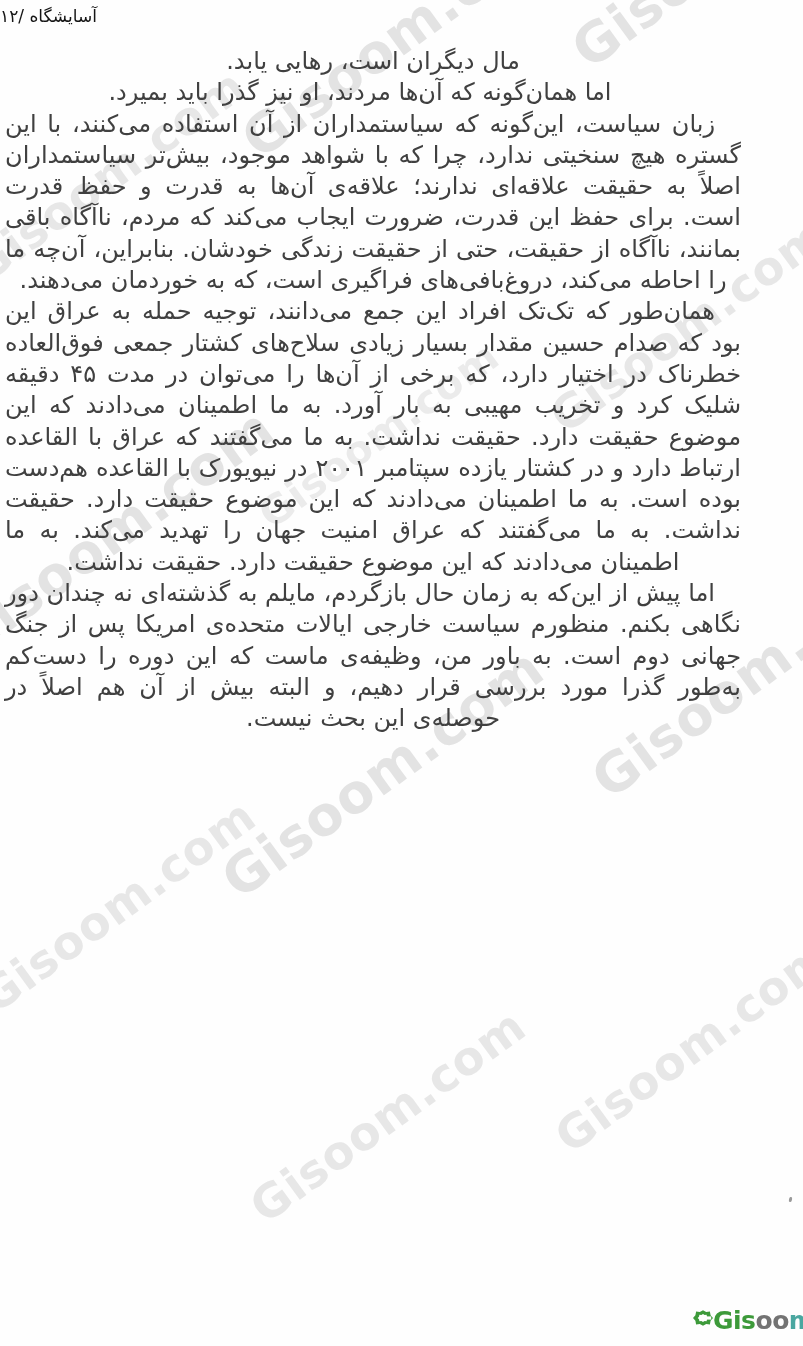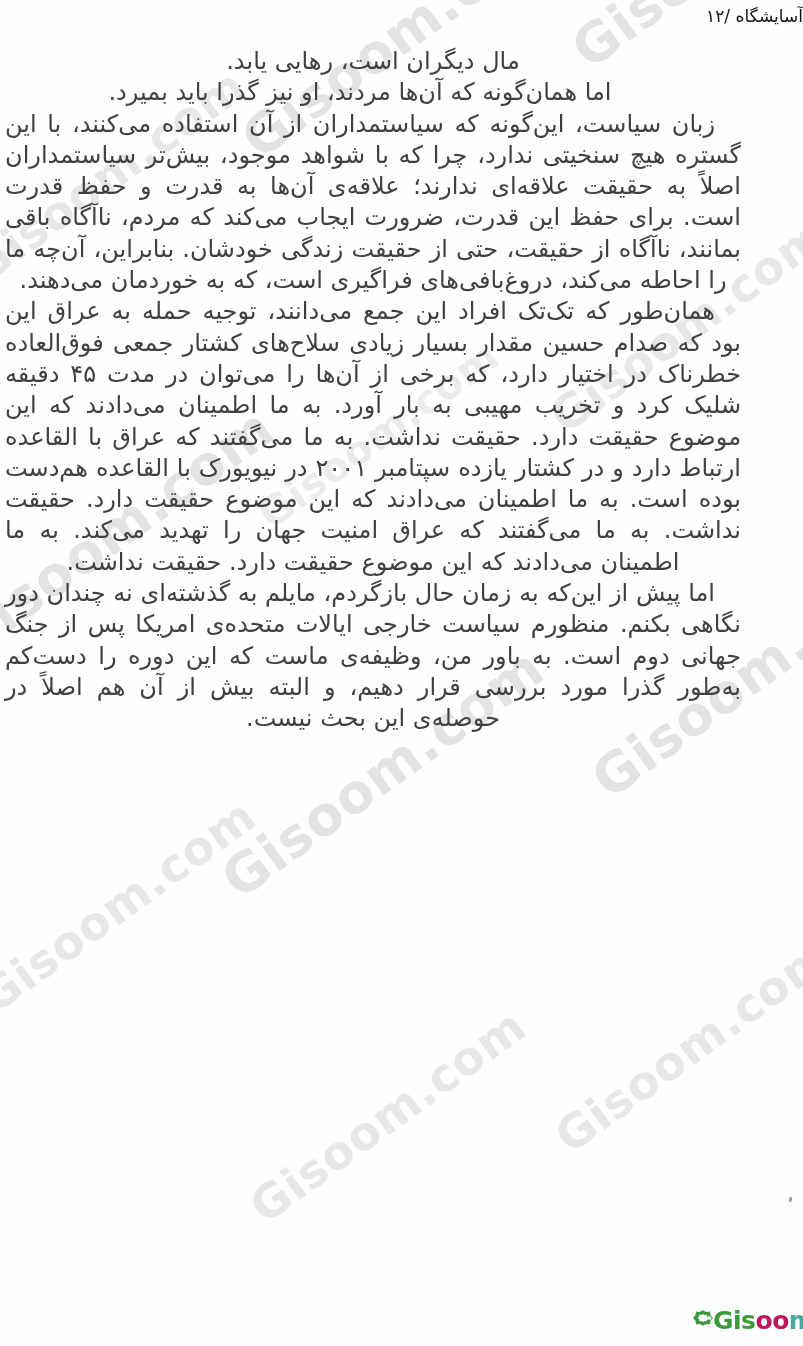--- a/index.html
+++ b/index.html
@@ -47,21 +47,21 @@
     position: absolute;
     inset: 0;
     z-index: 2;
   }
 
   .page-header {
     position: absolute;
     top: 6px;
     left: 0;
     right: 0;
-    text-align: right;
+    text-align: left;
     font-size: 17px;
     font-weight: 400;
     direction: rtl;
     color: #151515;
     letter-spacing: 0.5px;
   }
 
   .body-text {
     position: absolute;
     top: 46px;
@@ -107,21 +107,21 @@
   .logo .logo-mark {
     color: #3d9a3a;
     display: inline-block;
     position: relative;
     width: 20px;
     height: 24px;
     margin-left: 1px;
   }
   .logo .logo-mark svg { display: block; }
   .logo .logo-green { color: #3d9a3a; }
-  .logo .logo-teal  { color: #be185d; }
+  .logo .logo-teal  { color: #737373; }
   .logo .logo-teal2 { color: #4aa7a0; }
 
   
   .ink-speck {
     position: absolute;
     left: 789px;
     top: 1197px;
     width: 3px;
     height: 5px;
     background: #9a9a9a;

